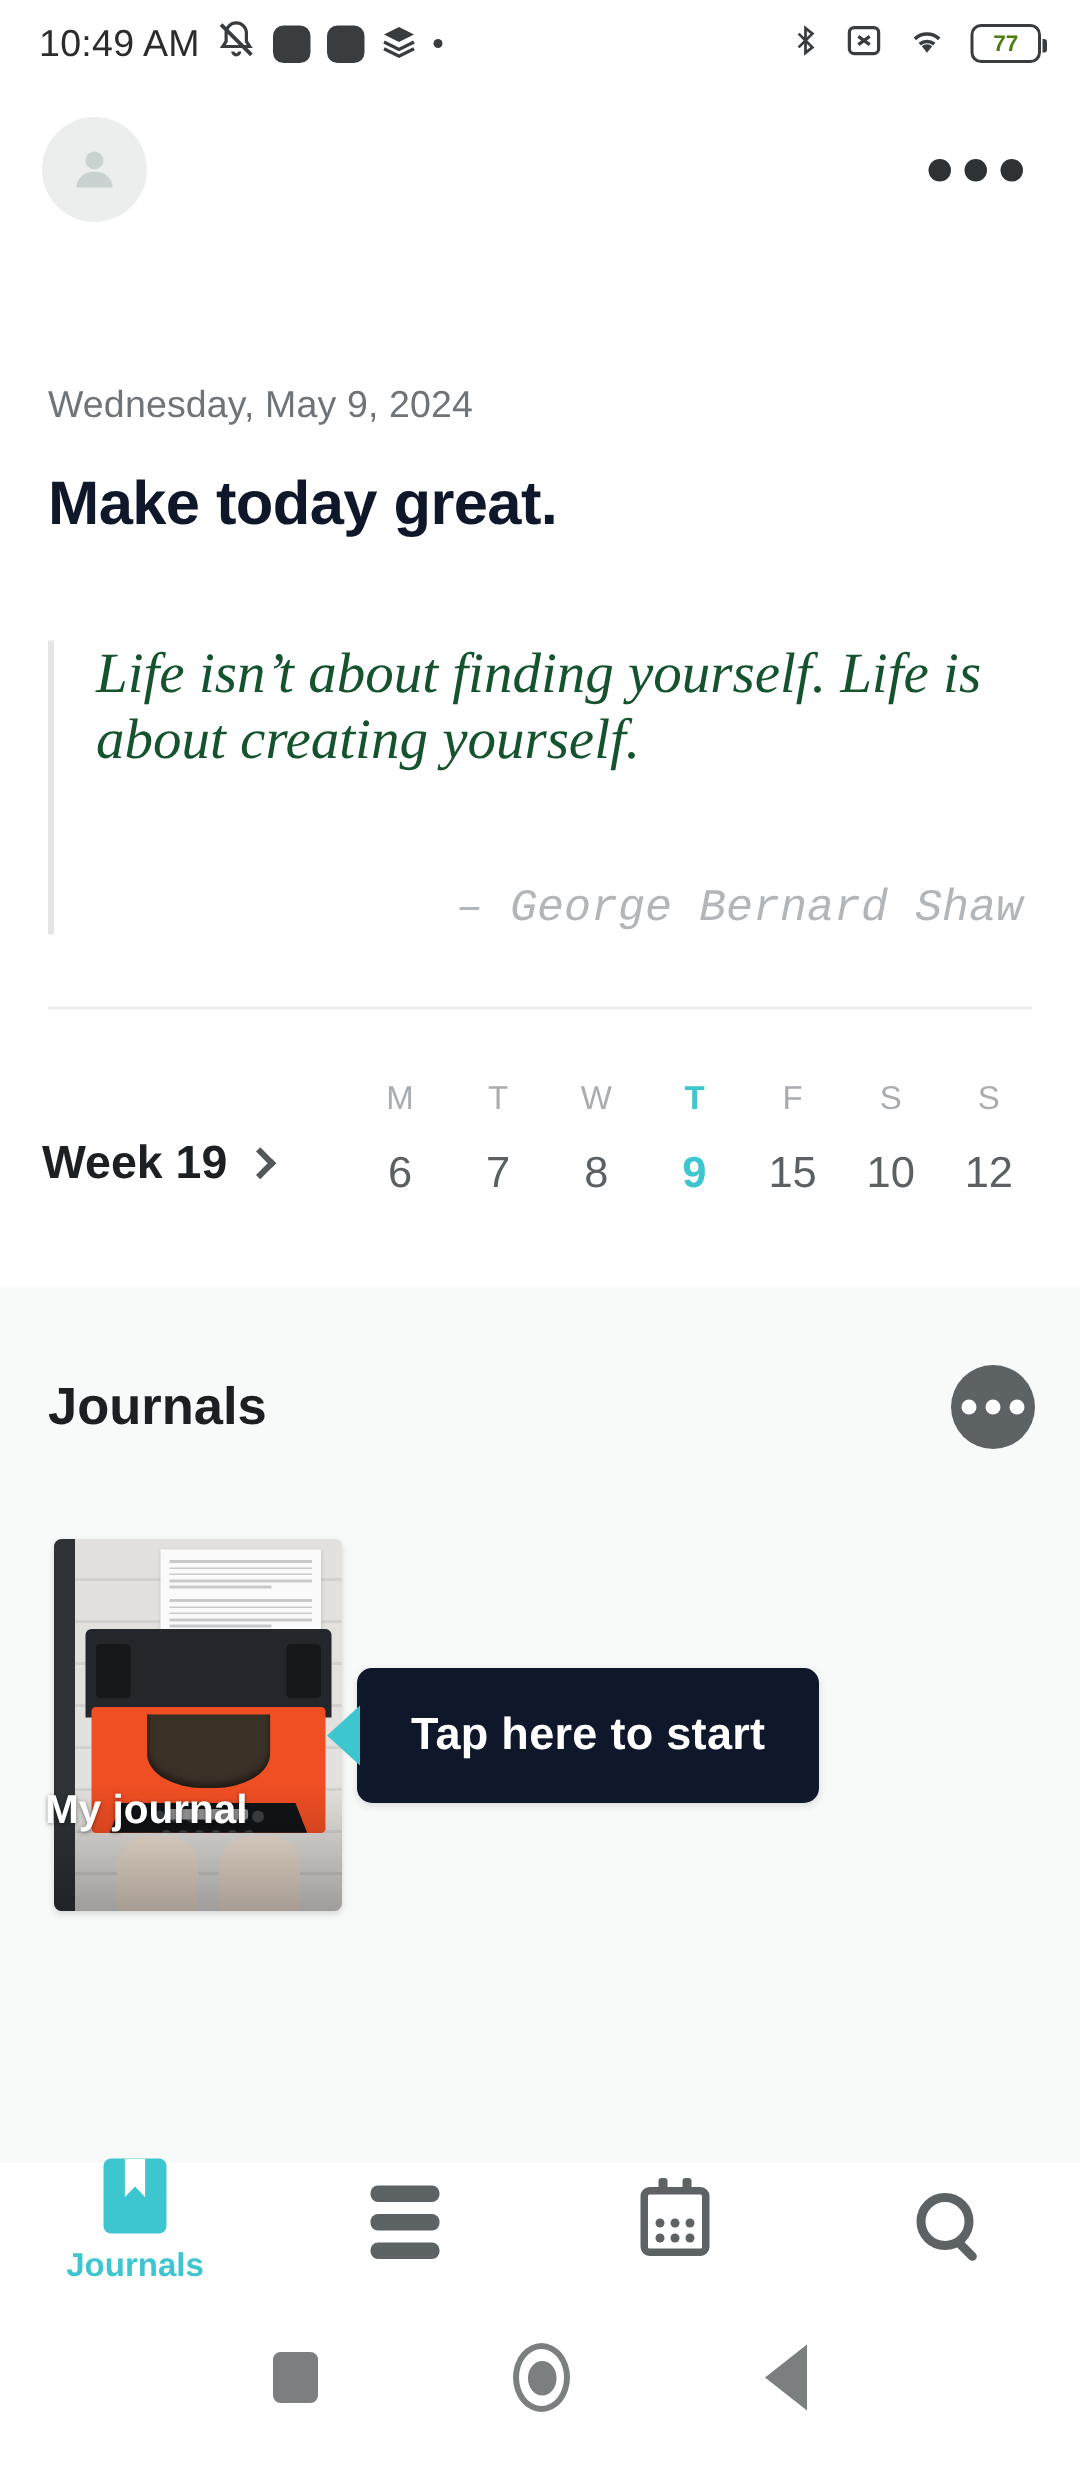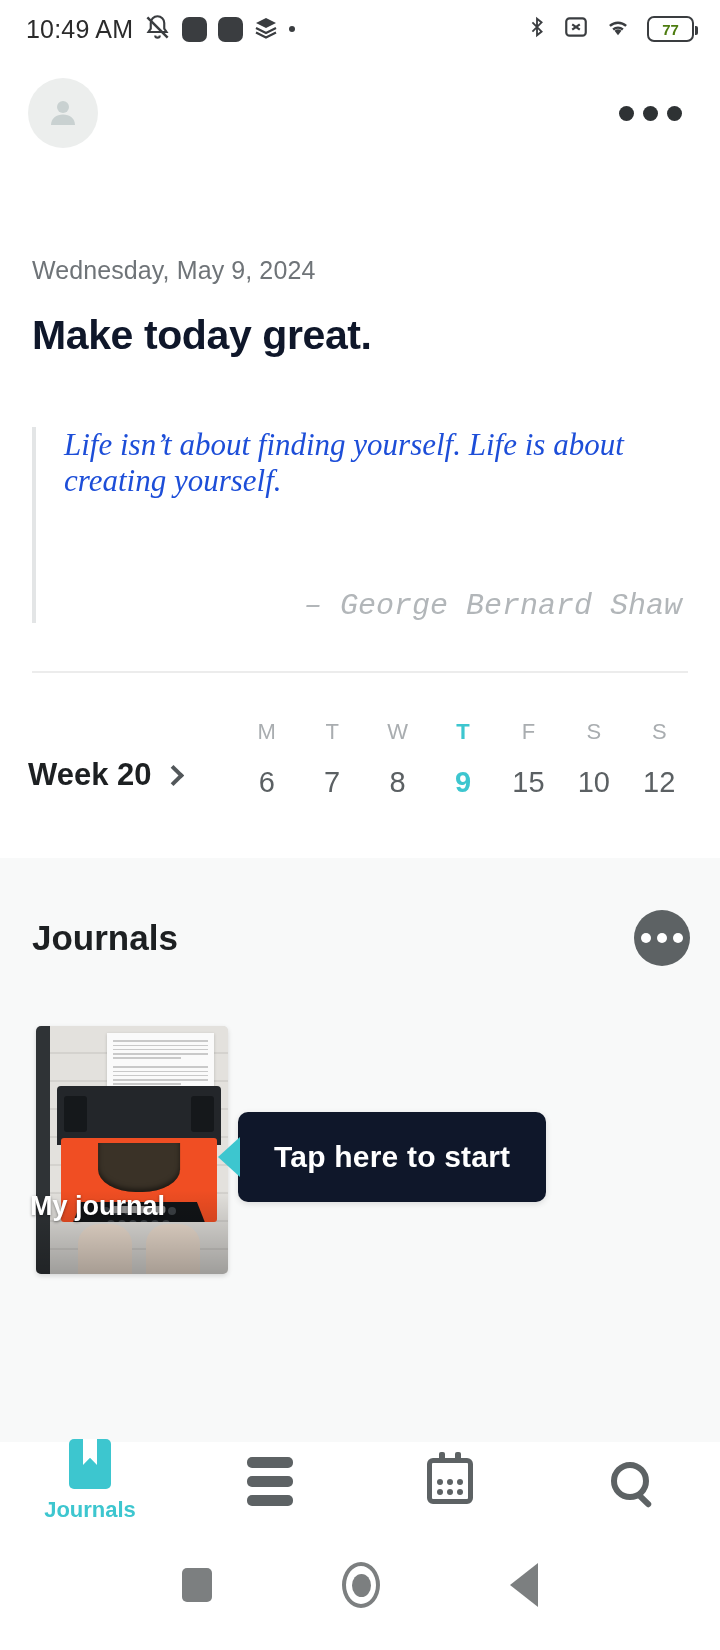--- a/index.html
+++ b/index.html
@@ -56,22 +56,22 @@
 
   
   .quote-wrap {
     margin:68px 32px 0 32px;
     border-left:4px solid #e3e5e6;
     padding-left:28px; min-height:196px;
     display:flex; flex-direction:column;
   }
   .quote-text {
     font-family:"Liberation Serif", serif;
-    font-style:italic; font-size:31px; line-height:1.17;
-    color:#1d4ed8; max-width:600px;
+    font-style:italic; font-size:38px; line-height:1.17;
+    color:#14532d; max-width:600px;
   }
   .quote-author {
     font-family:Liberation Mono, monospace;
     font-style:italic; font-size:30px; color:#b2b6b9;
     text-align:right; margin-top:auto; padding-right:6px;
   }
 
   
   .divider { height:2px; background:#ececec; margin:48px 32px 0 32px; }
   .week-row {
@@ -330,21 +330,21 @@
 
   <div class="quote-wrap">
     <div class="quote-text">Life isn’t about finding yourself. Life is about creating yourself.</div>
     <div class="quote-author">– George Bernard Shaw</div>
   </div>
 
   <div class="divider"></div>
 
   <div class="week-row">
     <div class="week-label">
-      <span class="wl-text">Week 20</span>
+      <span class="wl-text">Week 19</span>
       <span class="chev"></span>
     </div>
     <div class="days">
       <div class="day">
         <span class="dow">M</span>
         <span class="num">6</span>
       </div>
       <div class="day">
         <span class="dow">T</span>
         <span class="num">7</span>

